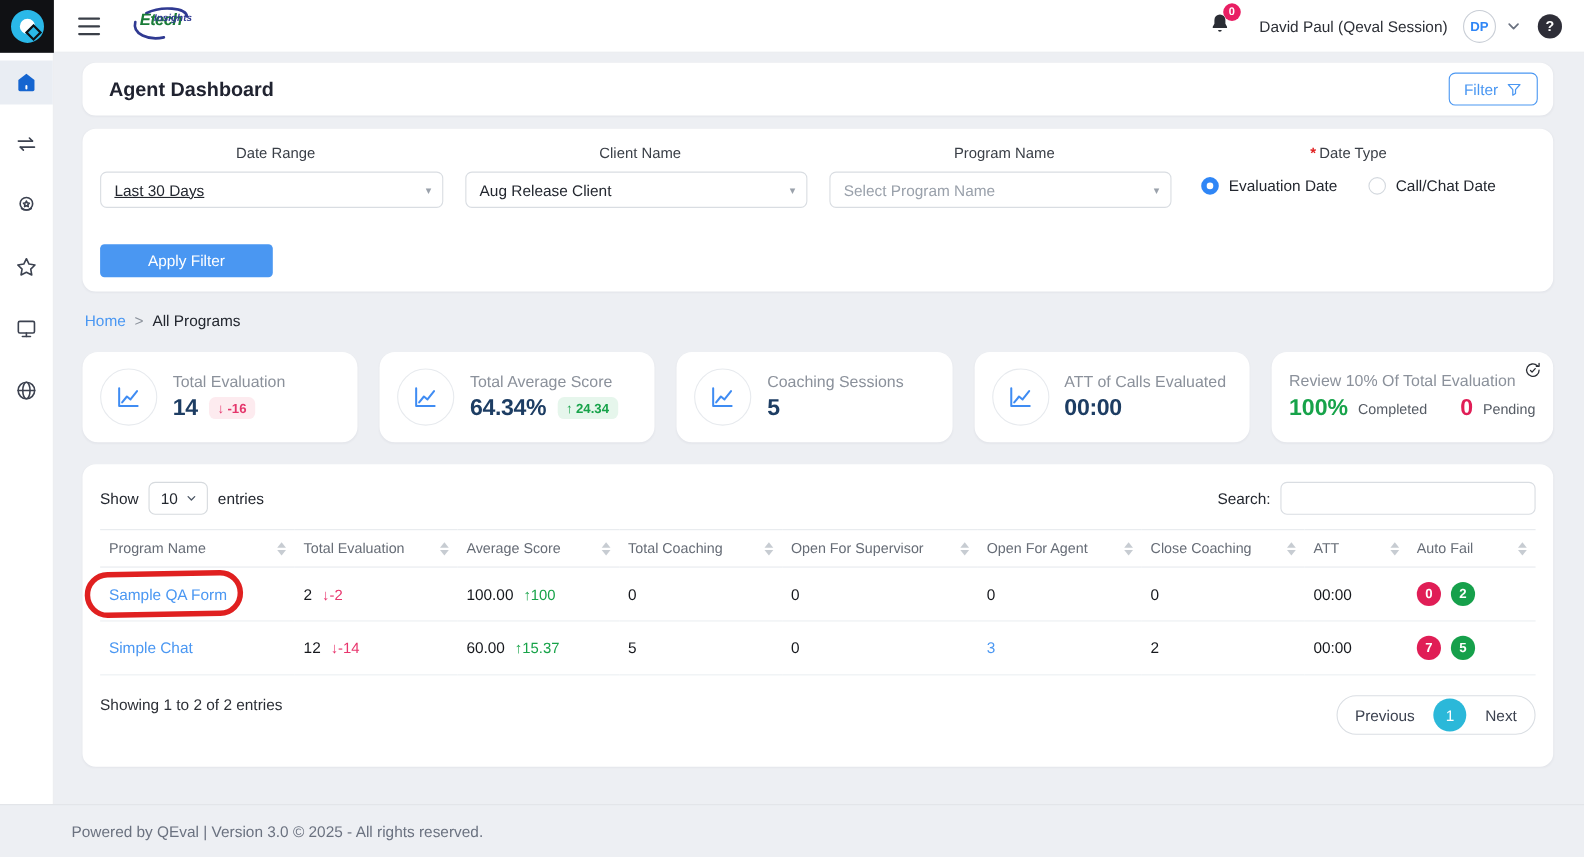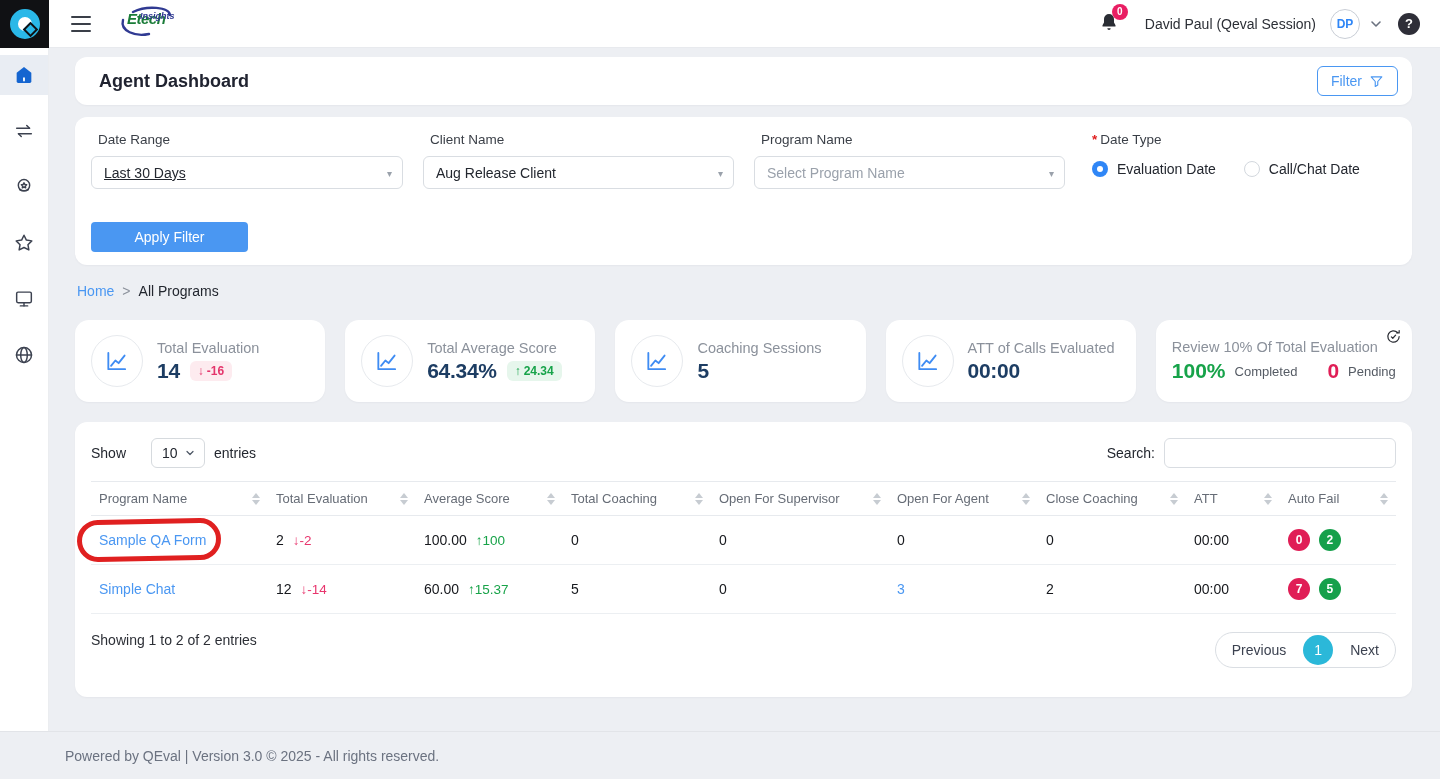--- a/index.html
+++ b/index.html
@@ -36,21 +36,21 @@
 
   
   .card { background:#fff; border-radius:12px; box-shadow:0 1px 2px rgba(20,30,50,0.04); }
   .title-card { margin-top:9px; height:48px; display:flex; align-items:center; justify-content:space-between; padding:0 14px 0 24px; }
   .page-title { font-size:18px; font-weight:600; color:#202330; }
   .filter-btn { display:flex; align-items:center; gap:7px; border:1px solid #4a97f2; color:#4a97f2; background:#fff; border-radius:6px; font-size:14px; padding:6px 13px; cursor:pointer; font-family:inherit;}
 
   
   .filter-card { margin-top:12px; height:148px; padding:15px 16px; }
   .filter-row { display:flex; gap:20px; }
-  .fgroup { display:flex; flex-direction:column; }
+  .fgroup { display:flex; flex-direction:column;text-align:center; }
   .flabel { font-size:13.5px; color:#3a3f47; margin-left:7px; }
   .req { color:#e02020; margin-right:3px; font-weight:bold; }
   .select { margin-top:9px; height:33px; background:#fff; border:1px solid #d9dde2; border-radius:6px; display:flex; align-items:center; padding:0 28px 0 12px; font-size:14px; color:#23272f; position:relative; cursor:pointer; }
   .select .caret { position:absolute; right:10px; top:50%; transform:translateY(-50%); color:#9aa1ab; font-size:10px; }
   .select.placeholder { color:#9aa1ab; }
   .w312 { width:312px;text-decoration:underline; } .w311 { width:311px; }
   .radio-row { display:flex; align-items:center; gap:28px; margin-top:14px; margin-left:7px;}
   .radio-opt { display:flex; align-items:center; gap:9px; cursor:pointer; font-size:14px; color:#23272f;}
   .radio { width:16px; height:16px; border-radius:50%; flex:0 0 16px; position:relative; }
   .radio.checked { background:#2f86f6; }
@@ -79,21 +79,21 @@
   .review-row { display:flex; align-items:center; margin-top:4px; }
   .rv-green { font-size:21px; font-weight:bold; color:#17a34a; }
   .rv-red { font-size:21px; font-weight:bold; color:#e01e56; margin-left:30px; }
   .rv-lbl { font-size:13px; color:#555b64; margin-left:9px; }
   .review-icon { position:absolute; top:8px; right:10px; cursor:pointer; display:flex;}
 
   
   .table-card { margin-top:20px; height:275px; padding:16px; }
   .tctrl { display:flex; align-items:center; justify-content:space-between; }
   .show-group { display:flex; align-items:center; gap:9px; font-size:14px; color:#23272f;}
-  .mini-select { width:54px; height:30px; border:1px solid #d6dade; border-radius:6px; display:flex; align-items:center; justify-content:space-between; padding:0 8px 0 10px; font-size:14px; cursor:pointer; background:#fff;margin-left:16px;}
+  .mini-select { width:54px; height:30px; border:1px solid #d6dade; border-radius:6px; display:flex; align-items:center; justify-content:space-between; padding:0 8px 0 10px; font-size:14px; cursor:pointer; background:#fff;}
   .search-group { display:flex; align-items:center; gap:9px; font-size:14px; color:#23272f;}
   .search-input { width:232px; height:30px; border:1px solid #d9dde2; border-radius:6px; padding:0 10px; font-size:14px; font-family:inherit; outline:none; background:#fff;}
   table { width:100%; border-collapse:collapse; margin-top:13px; table-layout:fixed;}
   th { border-top:1px solid #e7eaee; border-bottom:1px solid #e7eaee; padding:9px 8px; font-weight:400; font-size:13px; color:#666c76; text-align:left; cursor:pointer;}
   .th-wrap { display:flex; align-items:center; justify-content:space-between; }
   .sort-icon { display:inline-flex; flex-direction:column; align-items:center; margin-left:6px;}
   .tri-up { width:0; height:0; border-left:4px solid transparent; border-right:4px solid transparent; border-bottom:5px solid #c7ccd2; }
   .tri-down { width:0; height:0; border-left:4px solid transparent; border-right:4px solid transparent; border-top:5px solid #c7ccd2; margin-top:2px;}
   td { padding:13px 8px; font-size:14px; color:#16181d; border-bottom:1px solid #eceff2; }
   td.rel { position:relative; }

